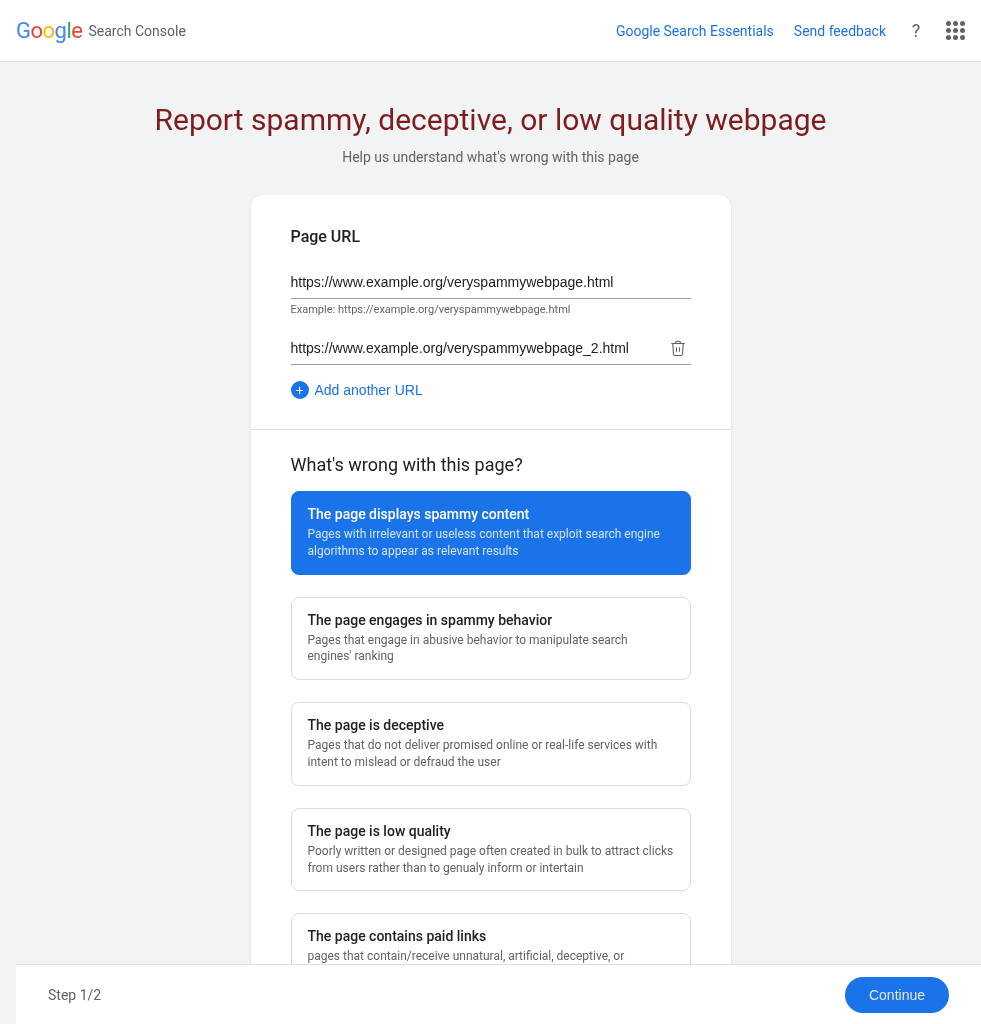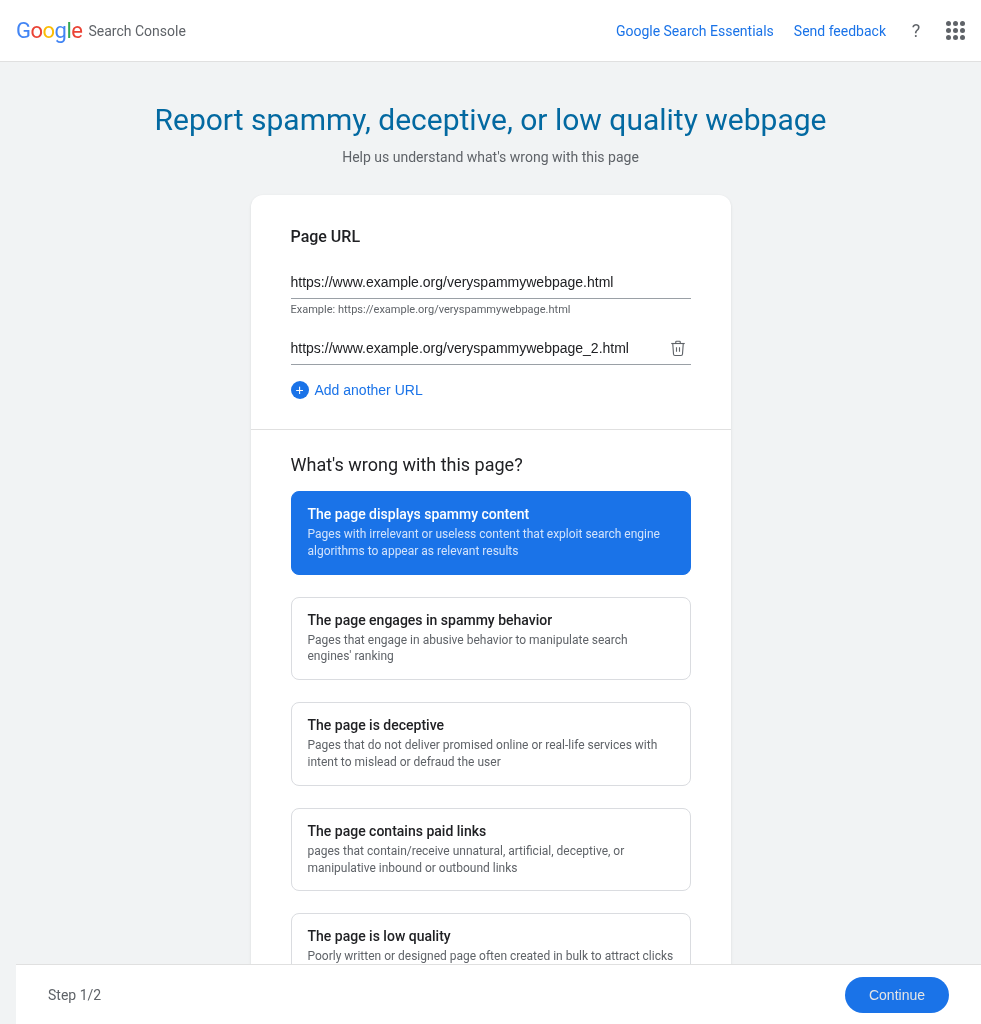--- a/index.html
+++ b/index.html
@@ -78,21 +78,21 @@
     .main {
       display: flex;
       flex-direction: column;
       align-items: center;
       padding: 40px 20px 80px;
     }
 
     .page-title {
       font-size: 30px;
       font-weight: 400;
-      color: #0369a1;
+      color: #7f1d1d;
       text-align: center;
       margin-bottom: 12px;
     }
     .page-subtitle {
       font-size: 14px;
       color: #5f6368;
       text-align: center;
       margin-bottom: 30px;
     }
 
@@ -338,26 +338,26 @@
     </div>
         <div class="option-card">
       <div class="option-title">The page engages in spammy behavior</div>
       <div class="option-desc">Pages that engage in abusive behavior to manipulate search engines' ranking</div>
     </div>
         <div class="option-card">
       <div class="option-title">The page is deceptive</div>
       <div class="option-desc">Pages that do not deliver promised online or real-life services with intent to mislead or defraud the user</div>
     </div>
         <div class="option-card">
+      <div class="option-title">The page is low quality</div>
+      <div class="option-desc">Poorly written or designed page often created in bulk to attract clicks from users rather than to genualy inform or intertain</div>
+    </div>
+        <div class="option-card">
       <div class="option-title">The page contains paid links</div>
       <div class="option-desc">pages that contain/receive unnatural, artificial, deceptive, or manipulative inbound or outbound links</div>
-    </div>
-        <div class="option-card">
-      <div class="option-title">The page is low quality</div>
-      <div class="option-desc">Poorly written or designed page often created in bulk to attract clicks from users rather than to genualy inform or intertain</div>
     </div>
         <div class="option-card">
       <div class="option-title">Other</div>
       <div class="option-desc">Any other search abuse or exploitative SEO strategy not mentioned above</div>
     </div>
       </div>
   </div>
 </main>
 
 <footer class="footer">

